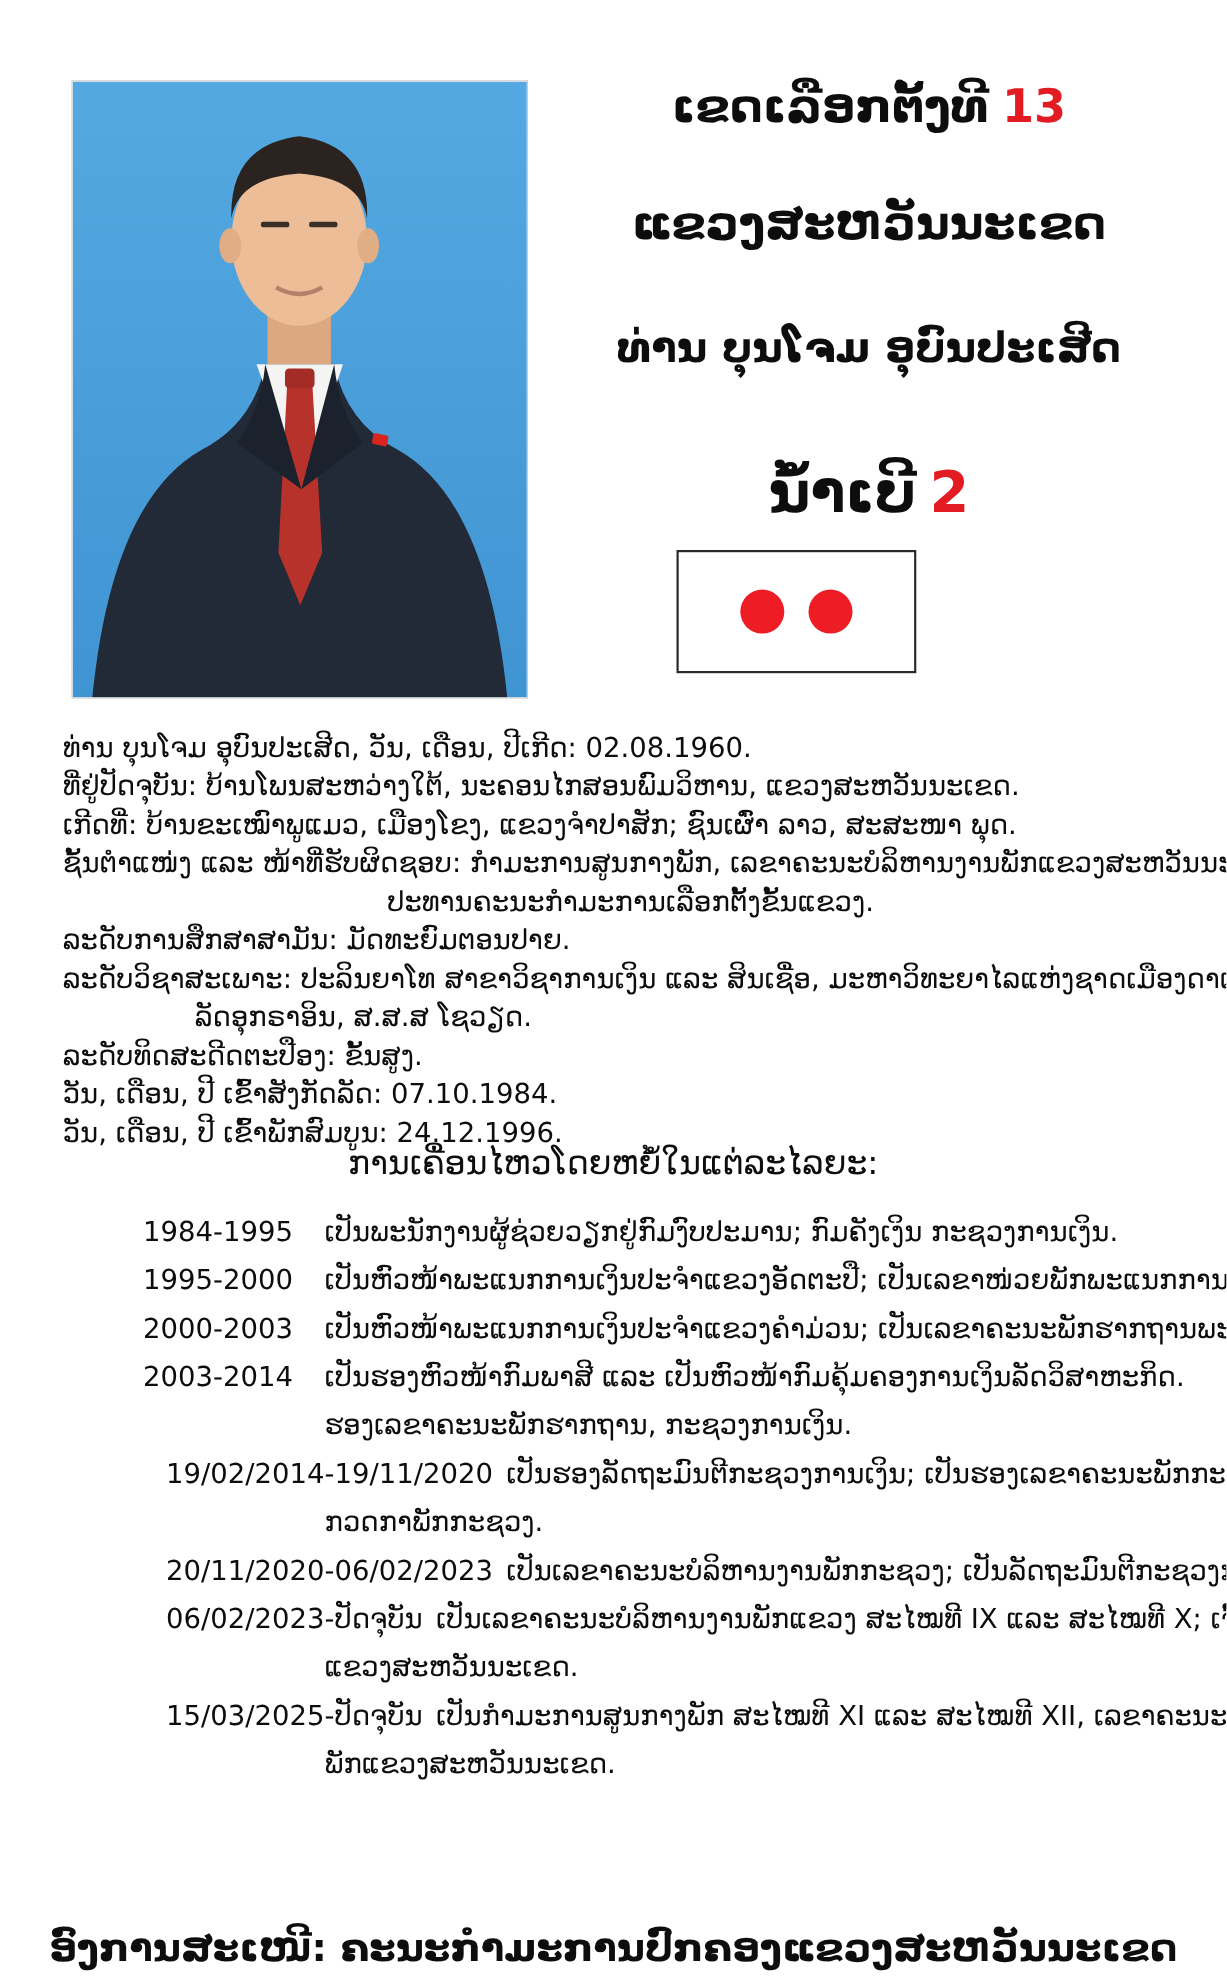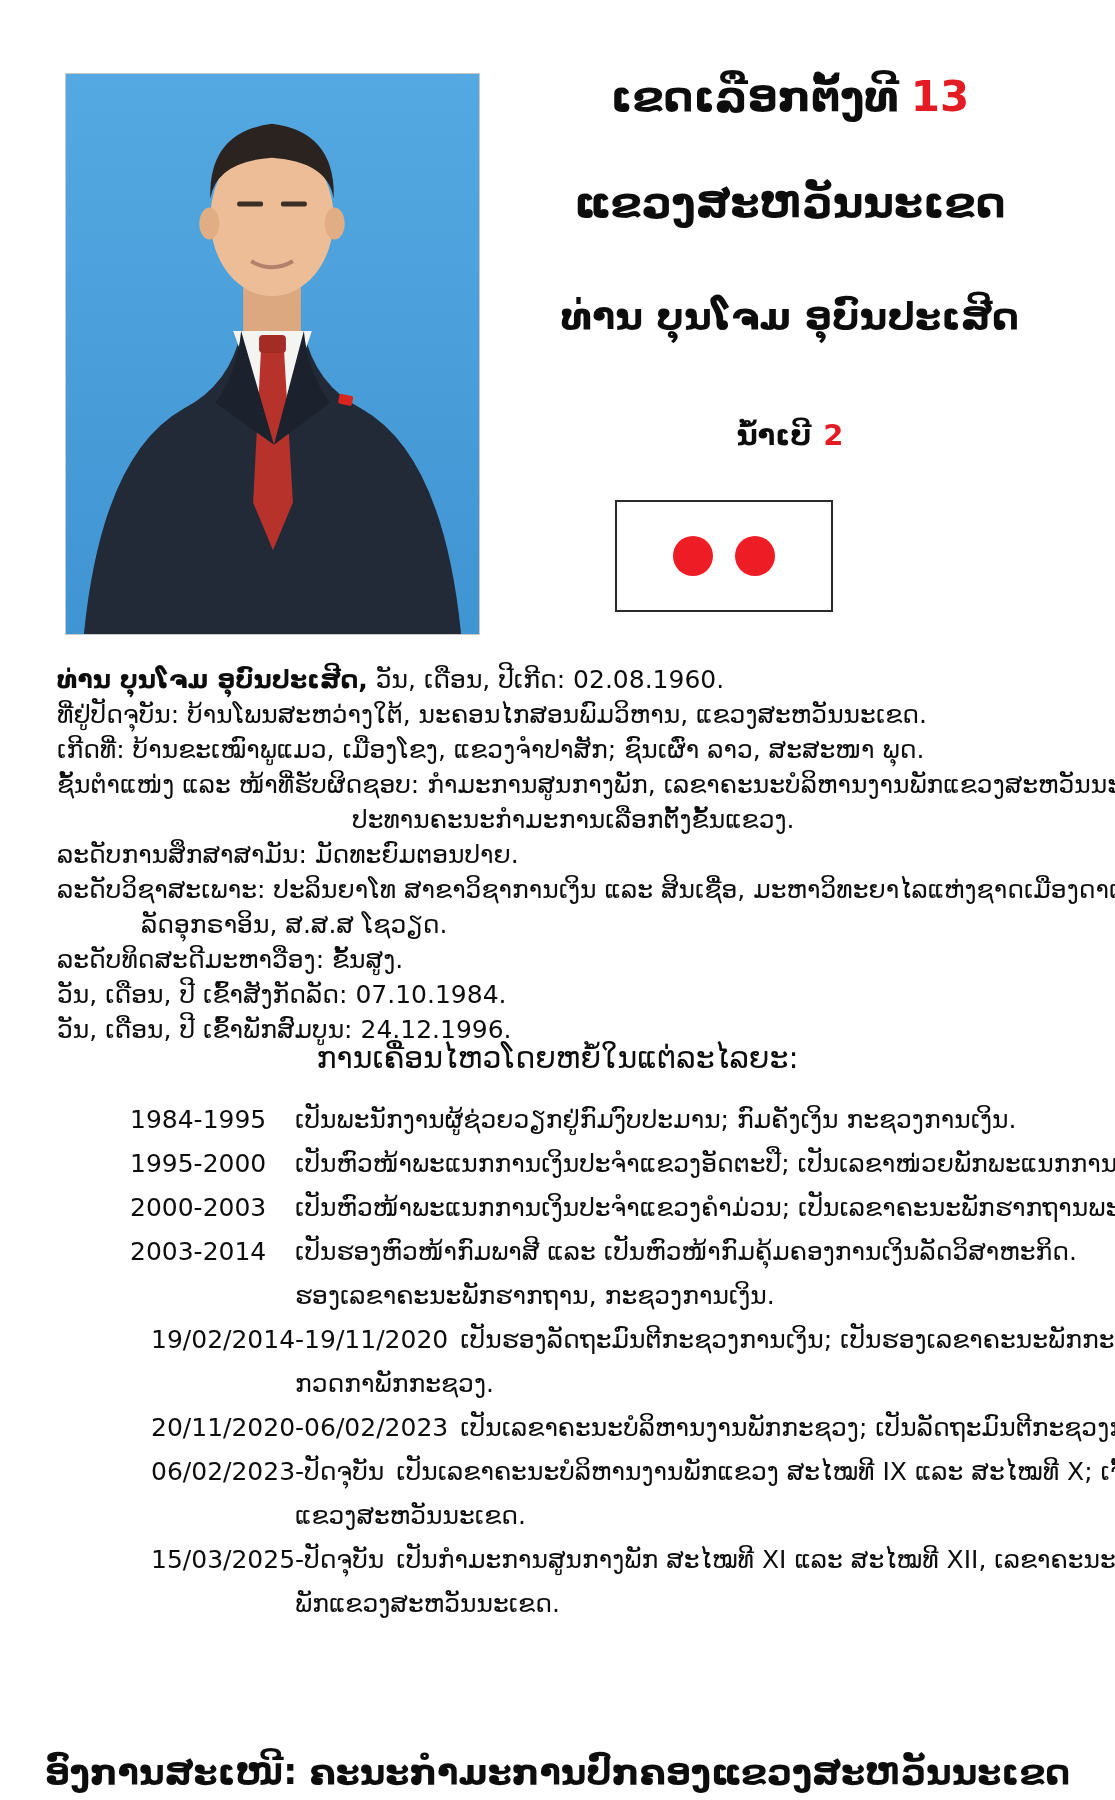--- a/index.html
+++ b/index.html
@@ -9,35 +9,35 @@
   
   .photo-frame{position:absolute;left:65px;top:73px;width:415px;height:562px;
                border:1px solid #c9c9c9;box-sizing:border-box;overflow:hidden;}
   .photo-frame svg{display:block;width:100%;height:100%;}
 
   .hline{position:absolute;left:480px;width:620px;text-align:center;font-weight:700;
          color:#0d0d0d;white-space:nowrap;}
   .h1{top:72px;font-size:42px;}
   .h2{top:178px;font-size:42px;}
   .name{top:294px;font-size:38px;}
-  .num{top:418px;font-size:29px;}
+  .num{top:418px;font-size:52px;}
   .red{color:#e31b22;}
   .hline .red{margin-left:12px;}
 
   .ballot-box{position:absolute;left:615px;top:500px;width:218px;height:112px;
               border:2px solid #2a2a2a;box-sizing:border-box;background:#ffffff;
               display:flex;align-items:center;justify-content:center;gap:22px;}
   .dot{width:40px;height:40px;border-radius:50%;background:#ee1c25;display:inline-block;}
 
   
   .bio{position:absolute;left:57px;top:662px;width:1008px;font-size:25px;line-height:35px;}
   .bio-line{white-space:nowrap;}
-  .b{font-weight:700;}
+  .b{font-weight:400;}
   .ind-295{margin-left:295px;}
-  .ind-200{margin-left:84px;}
+  .ind-200{margin-left:120px;}
 
   
   .section-title{position:absolute;left:0;top:1040px;width:100%;text-align:center;
                  font-weight:400;font-size:30px;}
   .timeline{position:absolute;left:60px;top:1098px;width:1010px;font-size:25px;line-height:44px;}
   .tl-row{padding-left:235px;text-indent:-165px;white-space:nowrap;}
   .term{letter-spacing:0;}
   .term.fixed{display:inline-block;width:165px;text-indent:0;}
   .term.flow{margin-right:12px;margin-left:21px;}
   .tl-cont{text-indent:0;white-space:nowrap;}
@@ -107,21 +107,21 @@
 
   <div class="bio">
     <div class="bio-line"><span class="b">ທ່ານ ບຸນໂຈມ ອຸບົນປະເສີດ,</span><span> ວັນ, ເດືອນ, ປີເກີດ: 02.08.1960.</span></div>
     <div class="bio-line">ທີ່ຢູ່ປັດຈຸບັນ: ບ້ານໂພນສະຫວ່າງໃຕ້, ນະຄອນໄກສອນພົມວິຫານ, ແຂວງສະຫວັນນະເຂດ.</div>
     <div class="bio-line">ເກີດທີ່: ບ້ານຂະເໝົາພູແມວ, ເມືອງໂຂງ, ແຂວງຈຳປາສັກ; ຊົນເຜົ່າ ລາວ, ສະສະໜາ ພຸດ.</div>
     <div class="bio-line">ຊັ້ນຕຳແໜ່ງ ແລະ ໜ້າທີ່ຮັບຜິດຊອບ: ກຳມະການສູນກາງພັກ, ເລຂາຄະນະບໍລິຫານງານພັກແຂວງສະຫວັນນະເຂດ,</div>
     <div class="bio-line ind-295">ປະທານຄະນະກຳມະການເລືອກຕັ້ງຂັ້ນແຂວງ.</div>
     <div class="bio-line">ລະດັບການສຶກສາສາມັນ: ມັດທະຍົມຕອນປາຍ.</div>
     <div class="bio-line">ລະດັບວິຊາສະເພາະ: ປະລິນຍາໂທ ສາຂາວິຊາການເງິນ ແລະ ສິນເຊື່ອ, ມະຫາວິທະຍາໄລແຫ່ງຊາດເມືອງດາແນສກ,</div>
     <div class="bio-line ind-200">ລັດອຸກຣາອິນ, ສ.ສ.ສ ໂຊວຽດ.</div>
-    <div class="bio-line">ລະດັບທິດສະດີມະຫາວືອງ: ຂັ້ນສູງ.</div>
+    <div class="bio-line">ລະດັບທິດສະດີດຕະປືອງ: ຂັ້ນສູງ.</div>
     <div class="bio-line">ວັນ, ເດືອນ, ປີ ເຂົ້າສັງກັດລັດ: 07.10.1984.</div>
     <div class="bio-line">ວັນ, ເດືອນ, ປີ ເຂົ້າພັກສົມບູນ: 24.12.1996.</div>
   </div>
 
   <div class="section-title">ການເຄື່ອນໄຫວໂດຍຫຍໍ້ໃນແຕ່ລະໄລຍະ:</div>
 
   <div class="timeline">
     <div class="tl-row">
       <span class="term fixed">1984-1995</span><span class="desc">ເປັນພະນັກງານຜູ້ຊ່ວຍວຽກຢູ່ກົມງົບປະມານ; ກົມຄັງເງິນ ກະຊວງການເງິນ.</span>
     </div>

